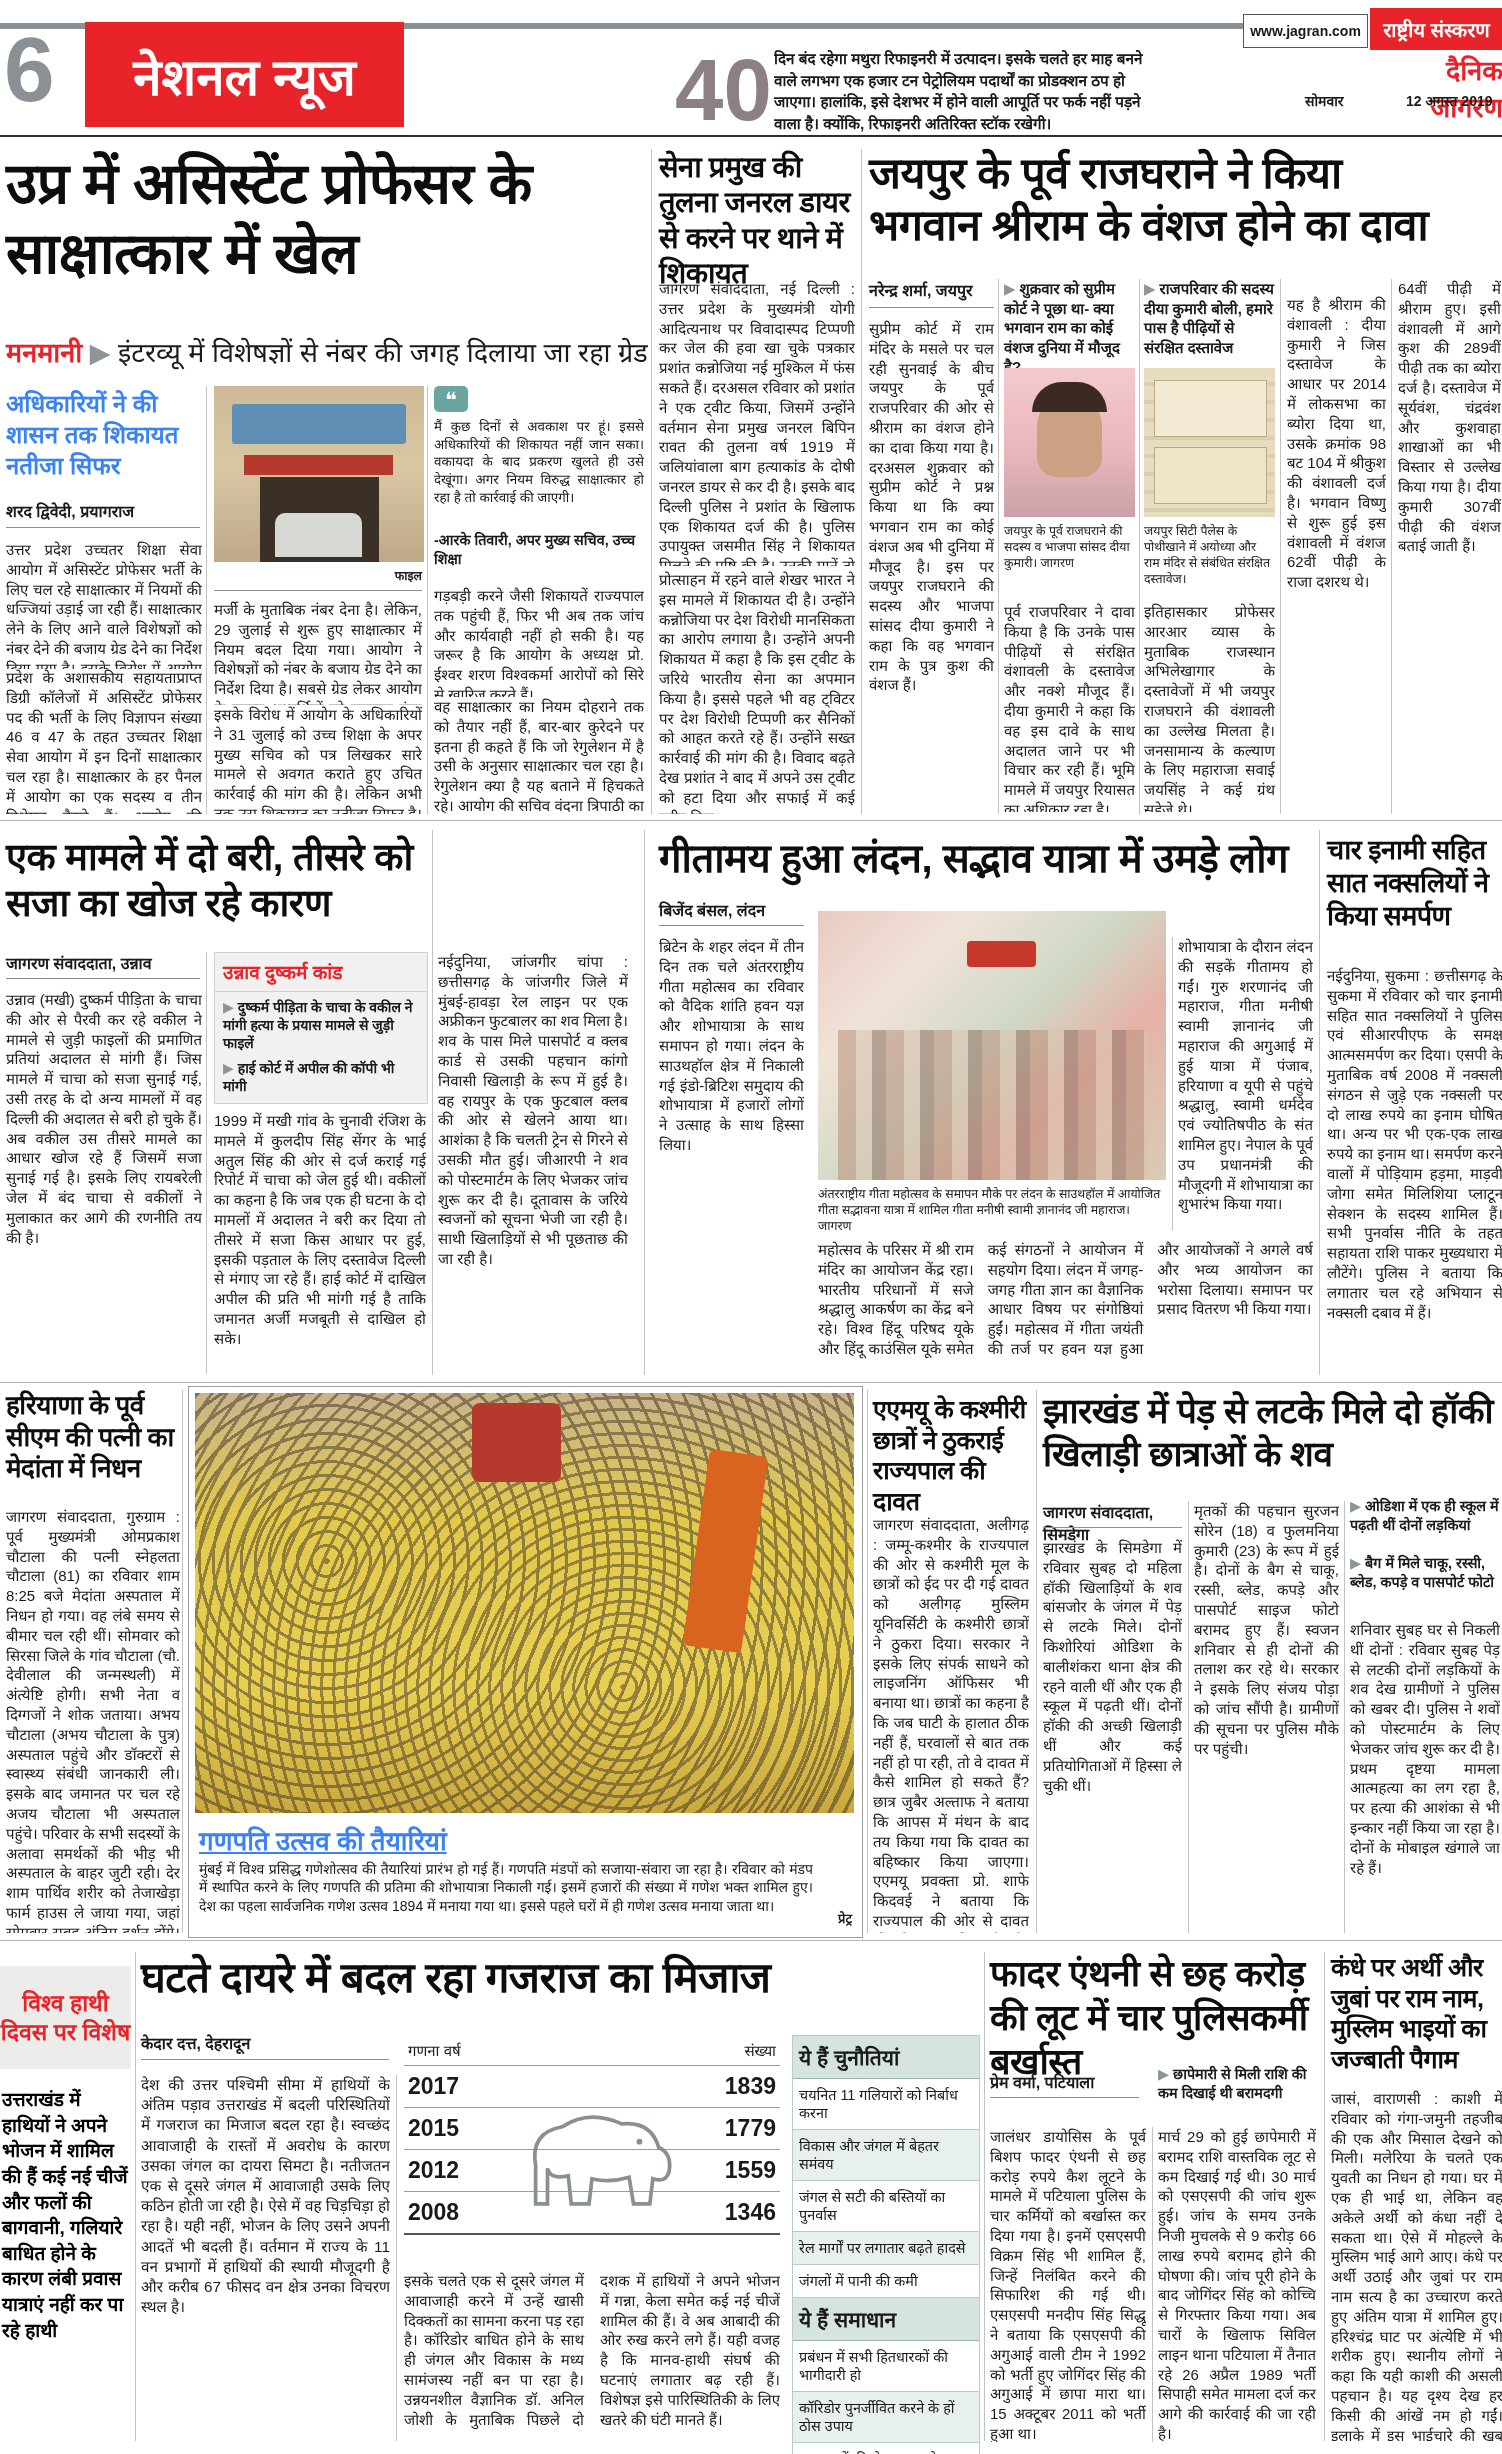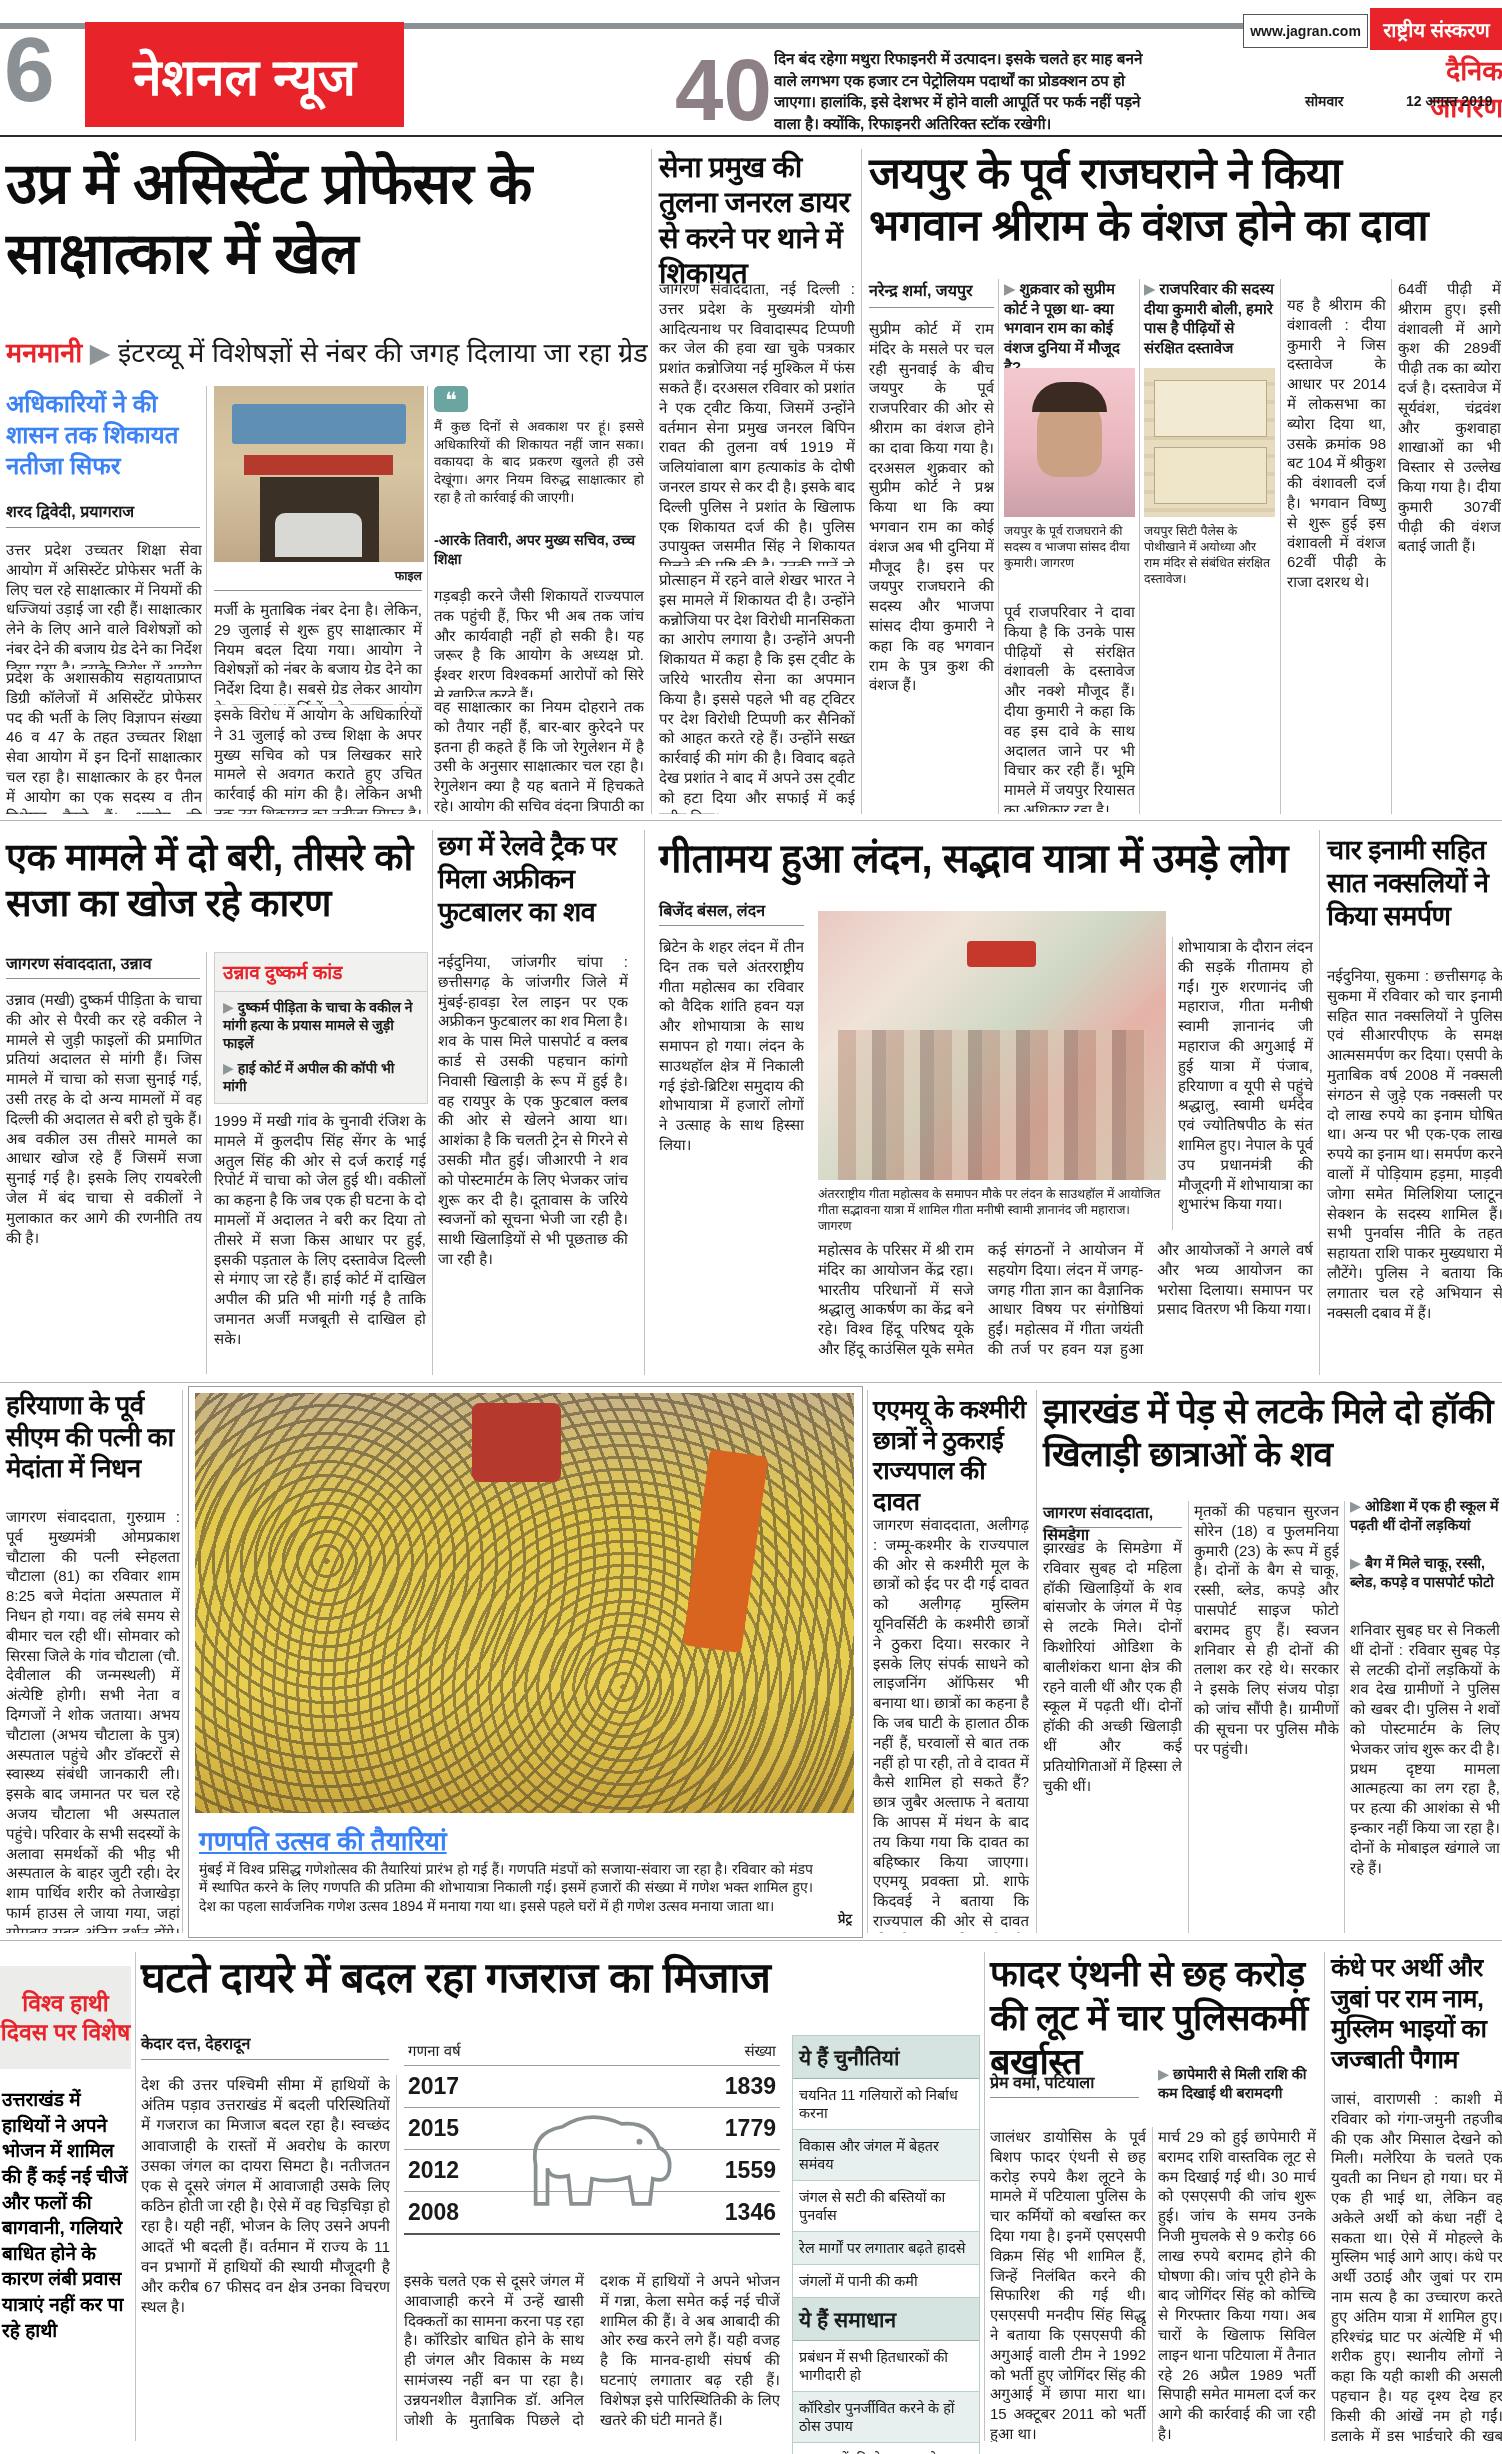--- a/index.html
+++ b/index.html
@@ -96,20 +96,21 @@
   <div class="ab bt" style="left:1004px;top:602px;width:131px;height:210px;">पूर्व राजपरिवार ने दावा किया है कि उनके पास पीढ़ियों से संरक्षित वंशावली के दस्तावेज और नक्शे मौजूद हैं। दीया कुमारी ने कहा कि वह इस दावे के साथ अदालत जाने पर भी विचार कर रही हैं। भूमि मामले में जयपुर रियासत का अधिकार रहा है।</div>
 
   <div class="ab bullet" style="left:1144px;top:279px;width:131px;">
     <span class="arr">▶</span><span>राजपरिवार की सदस्य दीया कुमारी बोली, हमारे पास है पीढ़ियों से संरक्षित दस्तावेज</span>
   </div>
   <div class="photo" style="left:1144px;top:368px;width:131px;height:149px;background:repeating-linear-gradient(180deg,#e8dcc0 0 14px,#ddcfae 14px 18px);">
     <div class="ab" style="left:10px;top:12px;width:111px;height:55px;background:#f2ead2;border:1px solid #b8a987;"></div>
     <div class="ab" style="left:10px;top:79px;width:111px;height:55px;background:#efe5c8;border:1px solid #b8a987;"></div>
   </div>
   <div class="ab cap" style="left:1144px;top:523px;width:131px;font-weight:400;">जयपुर सिटी पैलेस के पोथीखाने में अयोध्या और राम मंदिर से संबंधित संरक्षित दस्तावेज।</div>
+  <div class="ab bt" style="left:1144px;top:602px;width:131px;height:210px;">इतिहासकार प्रोफेसर आरआर व्यास के मुताबिक राजस्थान अभिलेखागार के दस्तावेजों में भी जयपुर राजघराने की वंशावली का उल्लेख मिलता है। जनसामान्य के कल्याण के लिए महाराजा सवाई जयसिंह ने कई ग्रंथ सहेजे थे।</div>
 
   <div class="ab bt" style="left:1287px;top:279px;width:99px;height:533px;margin-top:16px;">यह है श्रीराम की वंशावली : दीया कुमारी ने जिस दस्तावेज के आधार पर 2014 में लोकसभा का ब्योरा दिया था, उसके क्रमांक 98 बट 104 में श्रीकुश की वंशावली दर्ज है। भगवान विष्णु से शुरू हुई इस वंशावली में वंशज 62वीं पीढ़ी के राजा दशरथ थे।</div>
   <div class="ab bt" style="left:1398px;top:279px;width:103px;height:533px;">64वीं पीढ़ी में श्रीराम हुए। इसी वंशावली में आगे कुश की 289वीं पीढ़ी तक का ब्योरा दर्ज है। दस्तावेज में सूर्यवंश, चंद्रवंश और कुशवाहा शाखाओं का भी विस्तार से उल्लेख किया गया है। दीया कुमारी 307वीं पीढ़ी की वंशज बताई जाती हैं।</div>
 
   <div class="vr" style="left:206px;top:386px;height:428px;"></div>
   <div class="vr" style="left:427px;top:386px;height:428px;"></div>
   <div class="vr" style="left:651px;top:149px;height:665px;"></div>
   <div class="vr" style="left:861px;top:149px;height:665px;"></div>
   <div class="vr" style="left:998px;top:279px;height:535px;"></div>
   <div class="vr" style="left:1139px;top:279px;height:535px;"></div>
@@ -122,21 +123,20 @@
   <div class="ab hr" style="left:6px;top:978px;width:194px;"></div>
   <div class="ab bt" style="left:6px;top:990px;width:196px;height:384px;">उन्नाव (मखी) दुष्कर्म पीड़िता के चाचा की ओर से पैरवी कर रहे वकील ने मामले से जुड़ी फाइलों की प्रमाणित प्रतियां अदालत से मांगी हैं। जिस मामले में चाचा को सजा सुनाई गई, उसी तरह के दो अन्य मामलों में वह दिल्ली की अदालत से बरी हो चुके हैं। अब वकील उस तीसरे मामले का आधार खोज रहे हैं जिसमें सजा सुनाई गई है। इसके लिए रायबरेली जेल में बंद चाचा से वकीलों ने मुलाकात कर आगे की रणनीति तय की है।</div>
 
   <div class="ab" style="left:214px;top:952px;width:212px;background:#f1f1ef;border:1px solid #cfcfcd;">
     <div class="red" style="font-weight:700;font-size:19px;padding:6px 8px;border-bottom:1px solid #cfcfcd;">उन्नाव दुष्कर्म कांड</div>
     <div class="bullet" style="padding:6px 8px;font-size:14px;"><span class="arr">▶</span><span>दुष्कर्म पीड़िता के चाचा के वकील ने मांगी हत्या के प्रयास मामले से जुड़ी फाइलें</span></div>
     <div class="bullet" style="padding:0 8px 8px;font-size:14px;"><span class="arr">▶</span><span>हाई कोर्ट में अपील की कॉपी भी मांगी</span></div>
   </div>
   <div class="ab bt" style="left:214px;top:1111px;width:212px;height:263px;">1999 में मखी गांव के चुनावी रंजिश के मामले में कुलदीप सिंह सेंगर के भाई अतुल सिंह की ओर से दर्ज कराई गई रिपोर्ट में चाचा को जेल हुई थी। वकीलों का कहना है कि जब एक ही घटना के दो मामलों में अदालत ने बरी कर दिया तो तीसरे में सजा किस आधार पर हुई, इसकी पड़ताल के लिए दस्तावेज दिल्ली से मंगाए जा रहे हैं। हाई कोर्ट में दाखिल अपील की प्रति भी मांगी गई है ताकि जमानत अर्जी मजबूती से दाखिल हो सके।</div>
 
-  <div class="ab hl" style="left:438px;top:830px;width:188px;font-size:27px;">छग में रेलवे ट्रैक पर मिला अफ्रीकन फुटबालर का शव</div>
   <div class="ab bt" style="left:438px;top:952px;width:190px;height:422px;">नईदुनिया, जांजगीर चांपा : छत्तीसगढ़ के जांजगीर जिले में मुंबई-हावड़ा रेल लाइन पर एक अफ्रीकन फुटबालर का शव मिला है। शव के पास मिले पासपोर्ट व क्लब कार्ड से उसकी पहचान कांगो निवासी खिलाड़ी के रूप में हुई है। वह रायपुर के एक फुटबाल क्लब की ओर से खेलने आया था। आशंका है कि चलती ट्रेन से गिरने से उसकी मौत हुई। जीआरपी ने शव को पोस्टमार्टम के लिए भेजकर जांच शुरू कर दी है। दूतावास के जरिये स्वजनों को सूचना भेजी जा रही है। साथी खिलाड़ियों से भी पूछताछ की जा रही है।</div>
 
   <div class="ab hl" style="left:659px;top:834px;width:653px;font-size:40px;white-space:nowrap;">गीतामय हुआ लंदन, सद्भाव यात्रा में उमड़े लोग</div>
   <div class="ab byline" style="left:659px;top:899px;width:145px;">बिजेंद बंसल, लंदन</div>
   <div class="ab hr" style="left:659px;top:925px;width:145px;"></div>
   <div class="ab bt" style="left:659px;top:937px;width:145px;height:438px;">ब्रिटेन के शहर लंदन में तीन दिन तक चले अंतरराष्ट्रीय गीता महोत्सव का रविवार को वैदिक शांति हवन यज्ञ और शोभायात्रा के साथ समापन हो गया। लंदन के साउथहॉल क्षेत्र में निकाली गई इंडो-ब्रिटिश समुदाय की शोभायात्रा में हजारों लोगों ने उत्साह के साथ हिस्सा लिया।</div>
 
   <div class="photo" style="left:818px;top:911px;width:348px;height:269px;background:linear-gradient(135deg,#e9c9c2 0%,#f0e3d8 25%,#cfd8c5 50%,#e6b2a8 70%,#d8cbb8 100%);">
     <div class="ab" style="left:149px;top:30px;width:69px;height:26px;background:#c6372c;border-radius:4px;"></div>
     <div class="ab" style="left:20px;top:119px;width:309px;height:150px;background:repeating-linear-gradient(90deg,#b98f7a 0 18px,#d9c3ae 18px 34px,#8f6f62 34px 48px);opacity:.55;"></div>

